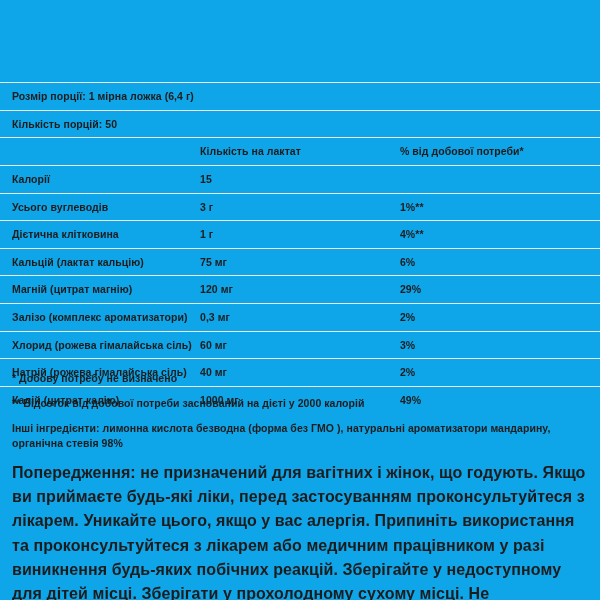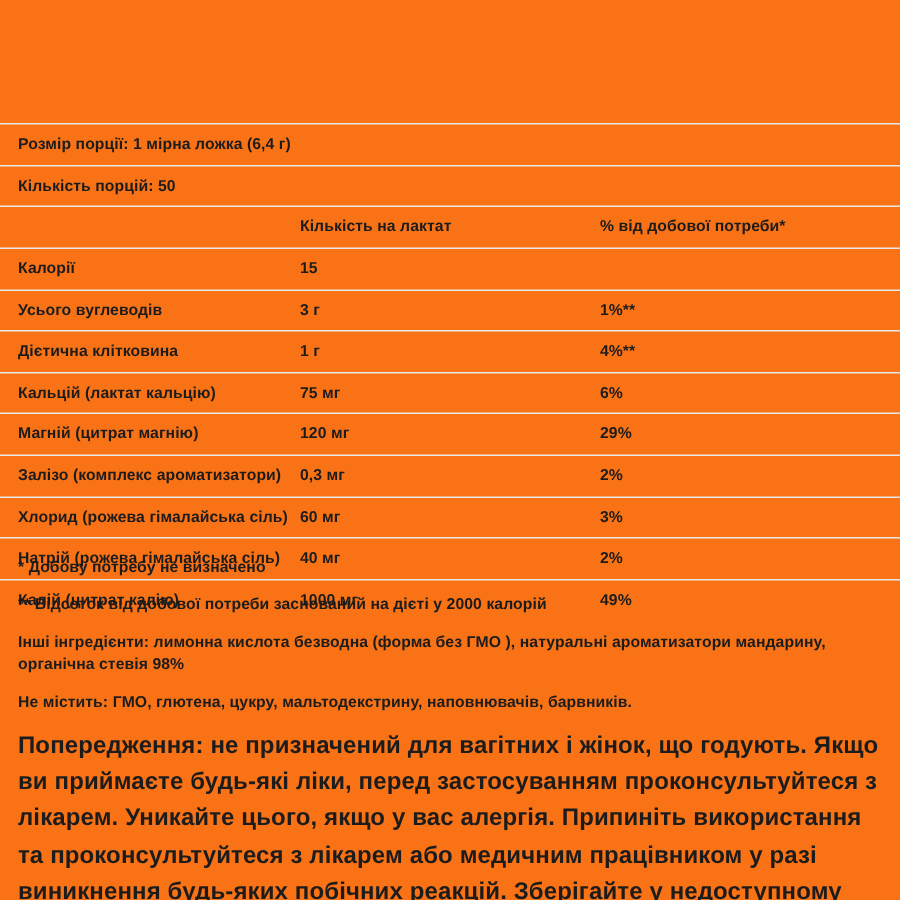--- a/index.html
+++ b/index.html
@@ -14,21 +14,21 @@
     color: #1a1a1a;
     overflow: hidden;
   }
 
   .label-panel {
     position: absolute;
     top: 0;
     left: 0;
     width: 600px;
     height: 600px;
-    background: #f97316;
+    background: #0ea5e9;
     box-sizing: border-box;
     padding: 0;
   }
 
   .facts-table {
     position: absolute;
     left: 0;
     top: 82px;
     width: 600px;
     border-collapse: collapse;
@@ -162,18 +162,17 @@
     </tbody>
   </table>
 
   <div class="notes">
     <div class="note-line">* Добову потребу не визначено</div>
 
     <div class="note-line">** Відсоток від добової потреби заснований на дієті у 2000 калорій</div>
 
     <div class="note-line">Інші інгредієнти: лимонна кислота безводна (форма без ГМО ), натуральні ароматизатори мандарину, органічна стевія 98%</div>
 
-    <div class="note-line">Не містить: ГМО, глютена, цукру, мальтодекстрину, наповнювачів, барвників.</div>
 
     <p class="note-block">Попередження: не призначений для вагітних і жінок, що годують.   Якщо ви приймаєте будь-які ліки, перед застосуванням проконсультуйтеся з лікарем. Уникайте цього, якщо у вас алергія.  Припиніть використання та проконсультуйтеся з лікарем або медичним працівником у разі виникнення будь-яких побічних реакцій. Зберігайте у недоступному для дітей місці. Зберігати у прохолодному сухому місці.  Не використовуйте, якщо зовнішнє ущільнення флакона відсутнє, порвано або пошкоджено будь-яким чином.</p>
   </div>
 
 </div>
 
 </body></html>

